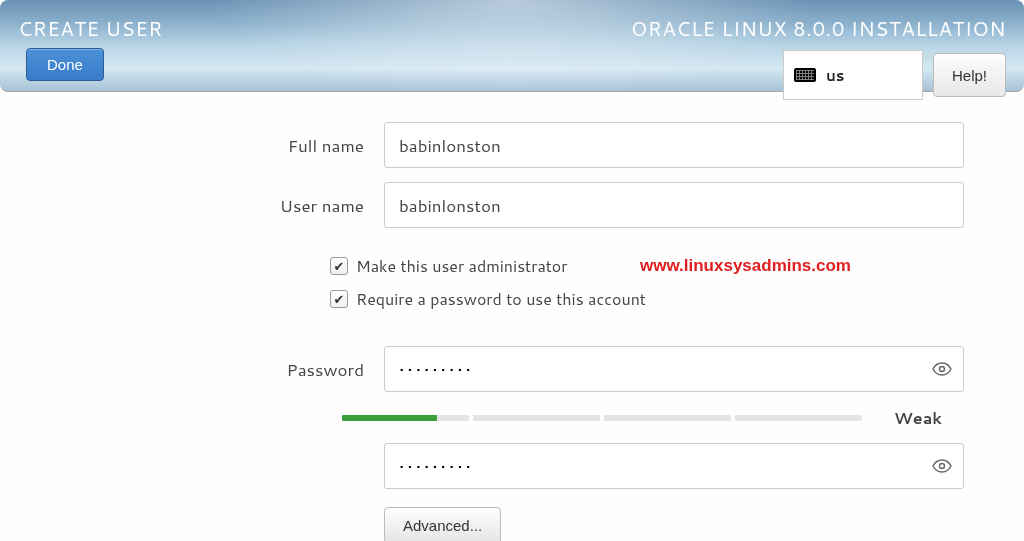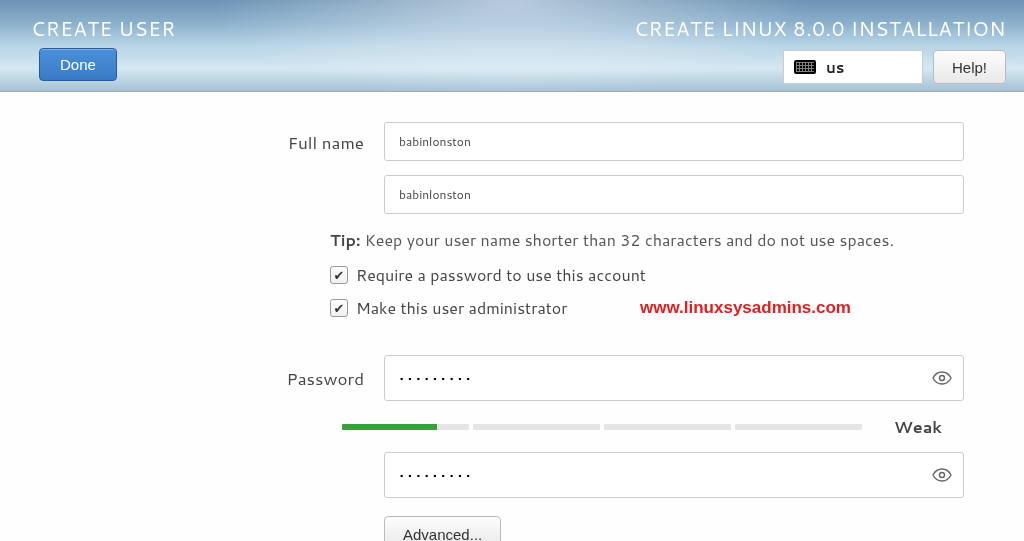--- a/index.html
+++ b/index.html
@@ -8,25 +8,26 @@
       background: #fefefe;
       width: 1024px;
       height: 541px;
       overflow: hidden;
       color: #444;
     }
     .header {
       height: 92px;
       background: linear-gradient(to bottom, #6b92b4 0%, #8bb0cc 25%, #b8d4e6 50%, #d5e8f2 75%, #a5c2d6 100%);
       position: relative;
-      padding: 14px 18px 0 31px;
+      padding: 14px 18px 0 18px;
       display: flex;
       justify-content: space-between;
       align-items: flex-start;
       border-bottom: 1px solid #aaa;
+      border-radius: 8px;
     }
     .header::before {
       content: "";
       position: absolute;
       top: 0; left: 0; right: 0; bottom: 0;
       background: radial-gradient(ellipse 300px 100px at 50% 0%, rgba(255,255,255,0.5), transparent);
       pointer-events: none;
     }
     .header-left { position: relative; z-index: 1; }
     .header-right { position: relative; z-index: 1; display: flex; flex-direction: column; align-items: flex-end; gap: 8px; }
@@ -60,21 +61,21 @@
       align-items: center;
     }
     .kb-indicator {
       background: #fff;
       border: 1px solid #ccc;
       padding: 6px 10px;
       display: flex;
       align-items: center;
       gap: 10px;
       width: 140px;
-      height: 34px;
+      height: 50px;
     }
     .kb-icon {
       width: 22px;
       height: 14px;
       background: #000;
       border-radius: 2px;
       position: relative;
       flex-shrink: 0;
     }
     .kb-icon::before {
@@ -93,21 +94,21 @@
       color: #222;
     }
     .help-btn {
       background: linear-gradient(to bottom, #fdfdfd, #e8e8e8);
       border: 1px solid #bbb;
       border-radius: 4px;
       padding: 7px 18px;
       font-size: 15px;
       cursor: pointer;
       color: #333;
-      height: 34px;
+      height: 44px;
     }
     .content {
       padding: 30px 60px 20px 60px;
     }
     .form-row {
       display: flex;
       align-items: center;
       margin-bottom: 14px;
       gap: 20px;
       justify-content: flex-end;
@@ -120,21 +121,21 @@
       flex-shrink: 0;
     }
     .form-field {
       flex: 1;
       max-width: 580px;
       position: relative;
     }
     .text-input {
       width: 100%;
       padding: 10px 14px;
-      font-size: 12px;
+      font-size: 17px;
       border: 1px solid #ccc;
       border-radius: 3px;
       background: #fff;
       color: #444;
       font-family: inherit;
     }
     .tip-row {
       display: flex;
       margin: 4px 0 12px 0;
       gap: 20px;
@@ -252,68 +253,66 @@
   </style>
 </head>
 <body>
 
 <div class="header">
   <div class="header-left">
     <div class="page-title">CREATE USER</div>
     <button class="done-btn">Done</button>
   </div>
   <div class="header-right">
-    <div class="install-title">CREATE LINUX 8.0.0 INSTALLATION</div>
+    <div class="install-title">ORACLE LINUX 8.0.0 INSTALLATION</div>
     <div class="header-right-row">
       <div class="kb-indicator">
         <div class="kb-icon"></div>
         <span class="kb-label">us</span>
       </div>
       <button class="help-btn">Help!</button>
     </div>
   </div>
 </div>
 
 <div class="content">
 
   <div class="form-row">
     <div class="form-label">Full name</div>
     <div class="form-field">
       <input type="text" class="text-input" value="babinlonston" style="">
     </div>
   </div>
 
   <div class="form-row">
+    <div class="form-label">User name</div>
     <div class="form-field">
       <input type="text" class="text-input" value="babinlonston" style="">
     </div>
   </div>
 
   <div class="tip-row">
     <div class="tip-spacer"></div>
-    <div class="tip-text">
-      <strong>Tip:</strong><span> Keep your user name shorter than 32 characters and do not use spaces.</span>
-    </div>
+  </div>
+
+  <div class="checkbox-row">
+    <div class="tip-spacer"></div>
+    <div class="checkbox-wrap">
+      <div class="checkbox checked"></div>
+      <span class="checkbox-label">Make this user administrator</span>
+    </div>
+    <div class="watermark">www.linuxsysadmins.com</div>
   </div>
 
   <div class="checkbox-row">
     <div class="tip-spacer"></div>
     <div class="checkbox-wrap">
       <div class="checkbox checked"></div>
       <span class="checkbox-label">Require a password to use this account</span>
     </div>
-  </div>
-
-  <div class="checkbox-row">
-    <div class="tip-spacer"></div>
-    <div class="checkbox-wrap">
-      <div class="checkbox checked"></div>
-      <span class="checkbox-label">Make this user administrator</span>
-    </div>
-    <div class="watermark">www.linuxsysadmins.com</div>
   </div>
 
   <div class="form-row pw-section">
     <div class="form-label">Password</div>
     <div class="form-field">
       <div class="password-wrap">
         <input type="text" class="password-input" value="•••••••••" style="">
         <div class="eye-btn">
           <svg width="20" height="14" viewBox="0 0 20 14">
               <path fill="none" stroke="#666" stroke-width="1.4" d="M1 7c2-4 6-6 9-6s7 2 9 6c-2 4-6 6-9 6S3 11 1 7z"></path>

